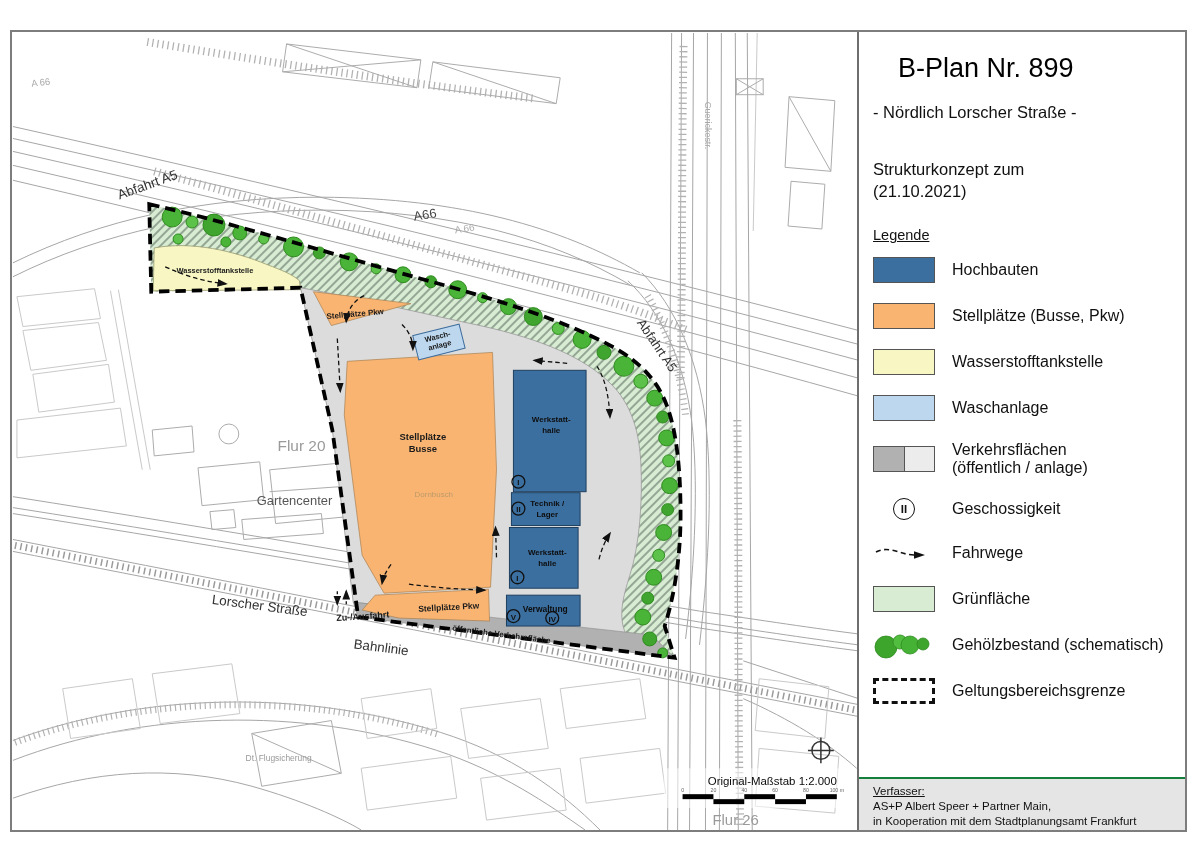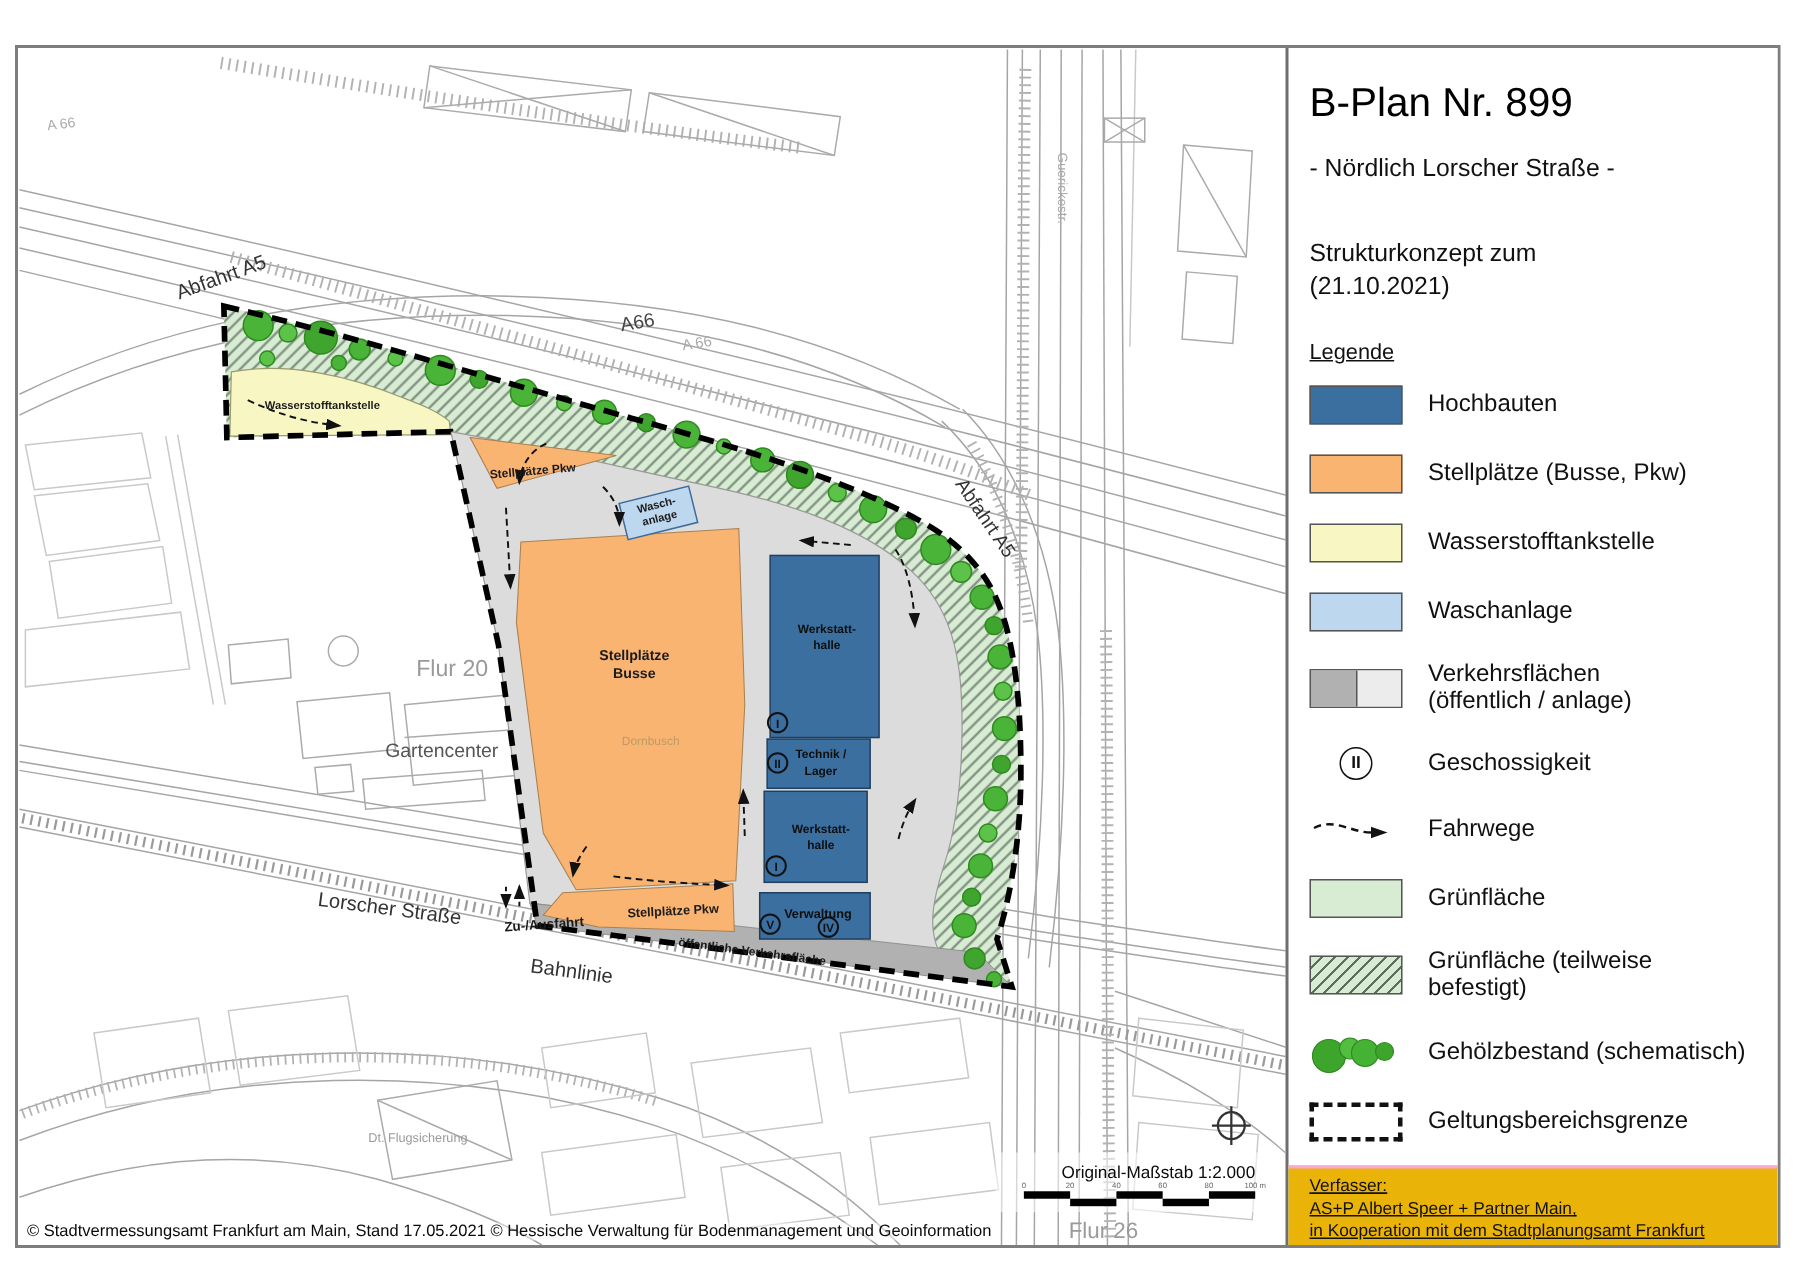--- a/index.html
+++ b/index.html
@@ -6,41 +6,41 @@
   body{width:1200px;height:850px;position:relative;overflow:hidden;
        font-family:"Liberation Sans","DejaVu Sans",sans-serif;color:#111;}
   .sheet{position:absolute;left:10px;top:30px;width:1177px;height:802px;
          border:2px solid #7d7d7d;background:#fff;box-sizing:border-box;}
   .map-svg{position:absolute;left:0;top:0;width:100%;height:100%;}
   svg{font-family:"Liberation Sans","DejaVu Sans",sans-serif;}
 
   
   .right-panel{position:absolute;top:0;bottom:0;left:845px;right:0;background:#fff;
                border-left:2px solid #6e6e6e;box-sizing:border-box;padding:22px 14px 0 14px;}
-  .tb-title{font-size:27px;line-height:1.05;color:#000;}
+  .tb-title{font-size:27px;line-height:1.05;color:#000;margin-left:25px;}
   .tb-sub{font-size:16.5px;line-height:1.25;margin-top:20px;}
   .tb-desc{font-size:16.5px;line-height:1.33;margin-top:36px;}
   .legend-heading{font-size:14.5px;text-decoration:underline;margin-top:24px;}
   .legend{margin-top:14px;}
   .lrow{display:flex;align-items:center;margin-bottom:20px;}
   .sw{width:62px;height:26px;border:1px solid #555;box-sizing:border-box;
       flex:0 0 auto;margin-right:17px;}
   .sw-split{display:flex;padding:0;}
   .sw-split .half{flex:1 1 50%;height:100%;}
   .sw-split .half+.half{border-left:1px solid #555;}
   .sw-hatch{background:repeating-linear-gradient(135deg,rgba(0,0,0,0) 0 4.6px,#5d6e5e 4.6px 6px),var(--c-gruenflaeche,#D7ECD2);}
   .sw-dash{width:62px;height:26px;border:3px dashed #111;background:transparent;}
   .sw-none{border:none;background:transparent;display:flex;align-items:center;justify-content:center;}
   .gcircle{width:22px;height:22px;border:1.7px solid #111;border-radius:50%;
            display:flex;align-items:center;justify-content:center;
            font-size:11.5px;font-weight:bold;box-sizing:border-box;
            flex:0 0 auto;margin-left:20px;margin-right:37px;}
   .llabel{font-size:16px;line-height:1.16;}
-  .verfasser{position:absolute;left:0;right:0;top:745px;bottom:0;border-top:2px solid #f9a8d4;
-             padding:5px 14px;font-size:11.5px;line-height:1.32;background:#eab308;text-decoration:underline;}
+  .verfasser{position:absolute;left:0;right:0;top:745px;bottom:0;border-top:2px solid #15803d;
+             padding:5px 14px;font-size:11.5px;line-height:1.32;background:#e5e5e5;}
   .vf-h{text-decoration:underline;}
   .copyright{position:absolute;left:3px;bottom:3px;font-size:11px;color:#0a0a0a;
              background:rgba(255,255,255,0.45);padding:0 3px;white-space:nowrap;}
 </style>
 </head>
 <body>
 
 <div class="sheet">
 
   <svg class="map-svg" viewBox="10 30 1177 802">
@@ -290,21 +290,20 @@
       <g fill="#000">
         <rect x="683" y="796" width="31" height="5"></rect>
         <rect x="745" y="796" width="31" height="5"></rect>
         <rect x="807" y="796" width="31" height="5"></rect>
         <rect x="714" y="801" width="31" height="5"></rect>
         <rect x="776" y="801" width="31" height="5"></rect>
       </g>
     </g>
   </svg>
 
-  <div class="copyright">© Stadtvermessungsamt Frankfurt am Main, Stand 17.05.2021 © Hessische Verwaltung für Bodenmanagement und Geoinformation</div>
 
   <div class="right-panel">
     <div class="tb-title">B-Plan Nr. 899</div>
     <div class="tb-sub">- Nördlich Lorscher Straße -</div>
     <div class="tb-desc">
       <div>Strukturkonzept zum</div>
       <div>(21.10.2021)</div>
     </div>
     <div class="legend-heading">Legende</div>
 
@@ -344,24 +343,20 @@
           <svg width="62" height="26" viewBox="0 0 62 26">
             <path d="M3,12 C 16,5 28,15 41,15" fill="none" stroke="#111" stroke-width="1.6" stroke-dasharray="5 3.5"></path>
             <polygon points="41,11.2 52,15 41,18.8" fill="#111"></polygon>
           </svg>
         </span>
         <span class="llabel">Fahrwege</span>
       </div>
       <div class="lrow">
         <span class="sw" style="background:var(--c-gruenflaeche,#D7ECD2)"></span>
         <span class="llabel">Grünfläche</span>
-      </div>
-      <div class="lrow">
-        <span class="sw sw-hatch"></span>
-        <span class="llabel">Grünfläche (teilweise befestigt)</span>
       </div>
       <div class="lrow">
         <span class="sw sw-none">
           <svg width="62" height="28" viewBox="0 0 62 28">
             <g stroke="#2f8a1f" stroke-width="0.8">
               <circle cx="13" cy="16" r="11" fill="#3DA52C"></circle>
               <circle cx="27" cy="11" r="7" fill="#52BE3F"></circle>
               <circle cx="37" cy="14" r="9" fill="#45B236"></circle>
               <circle cx="50" cy="13" r="6" fill="#3DA52C"></circle>
             </g>

